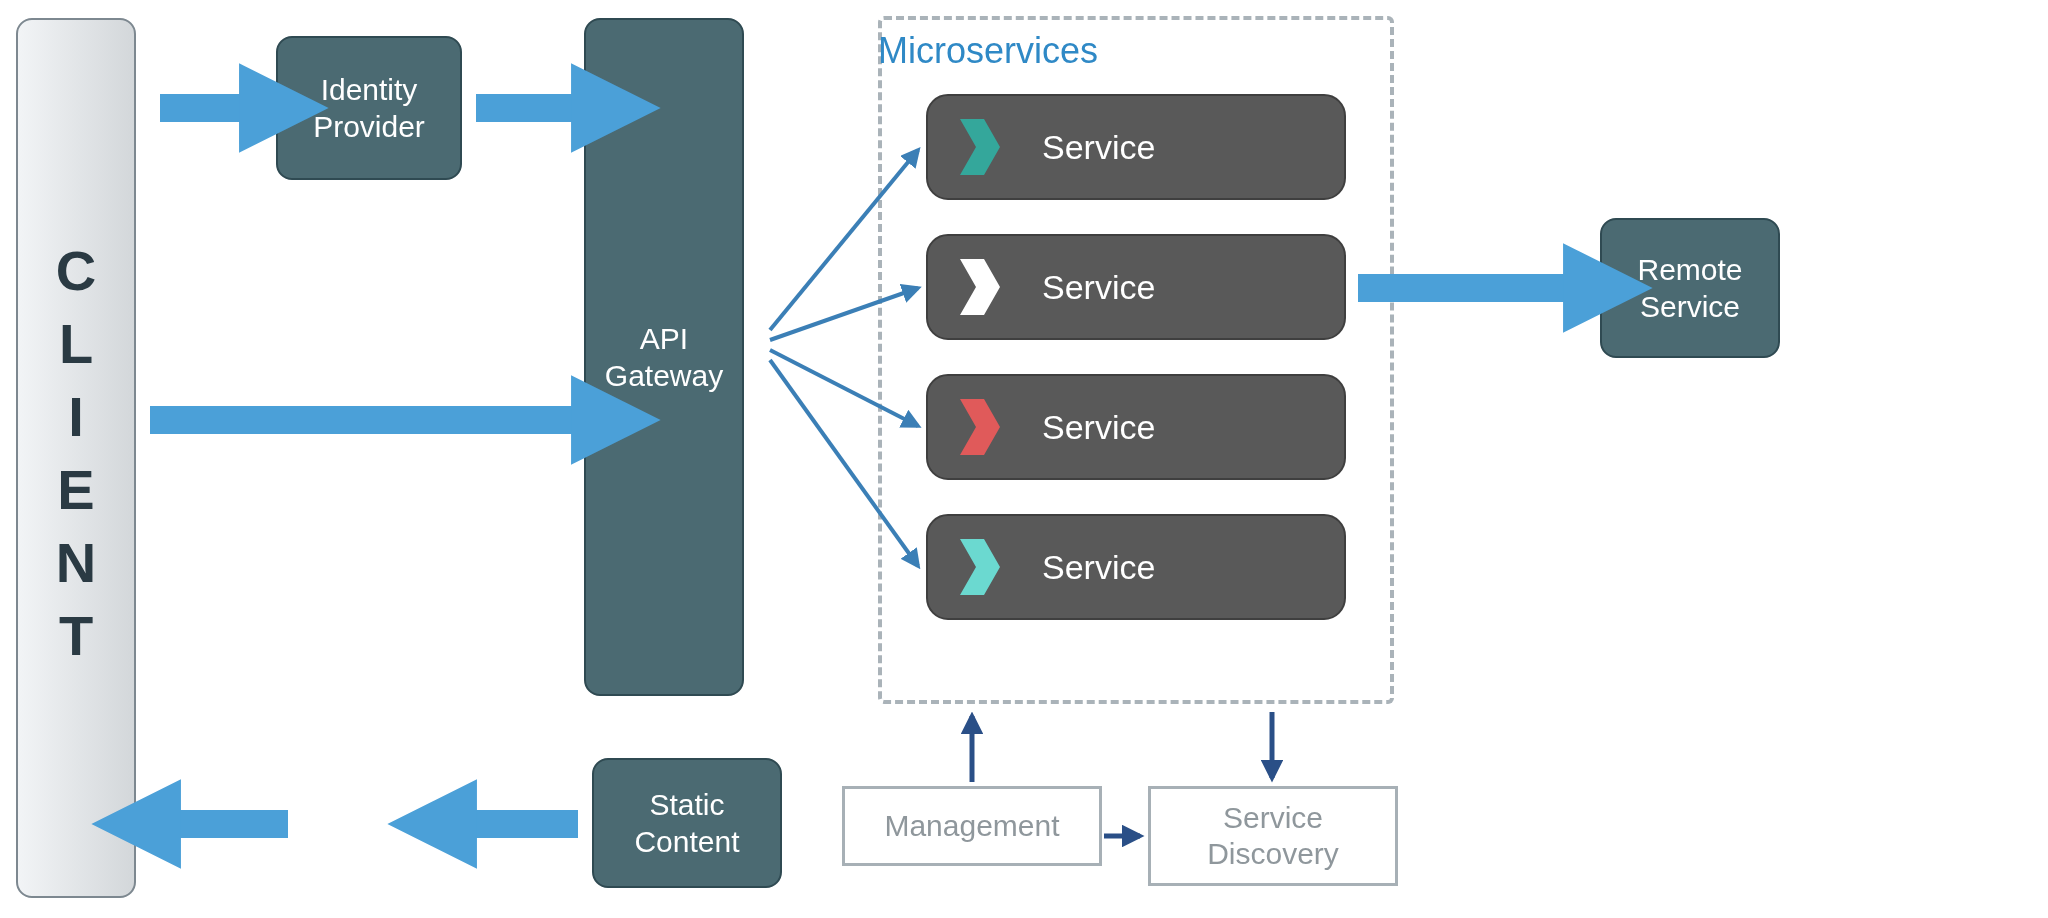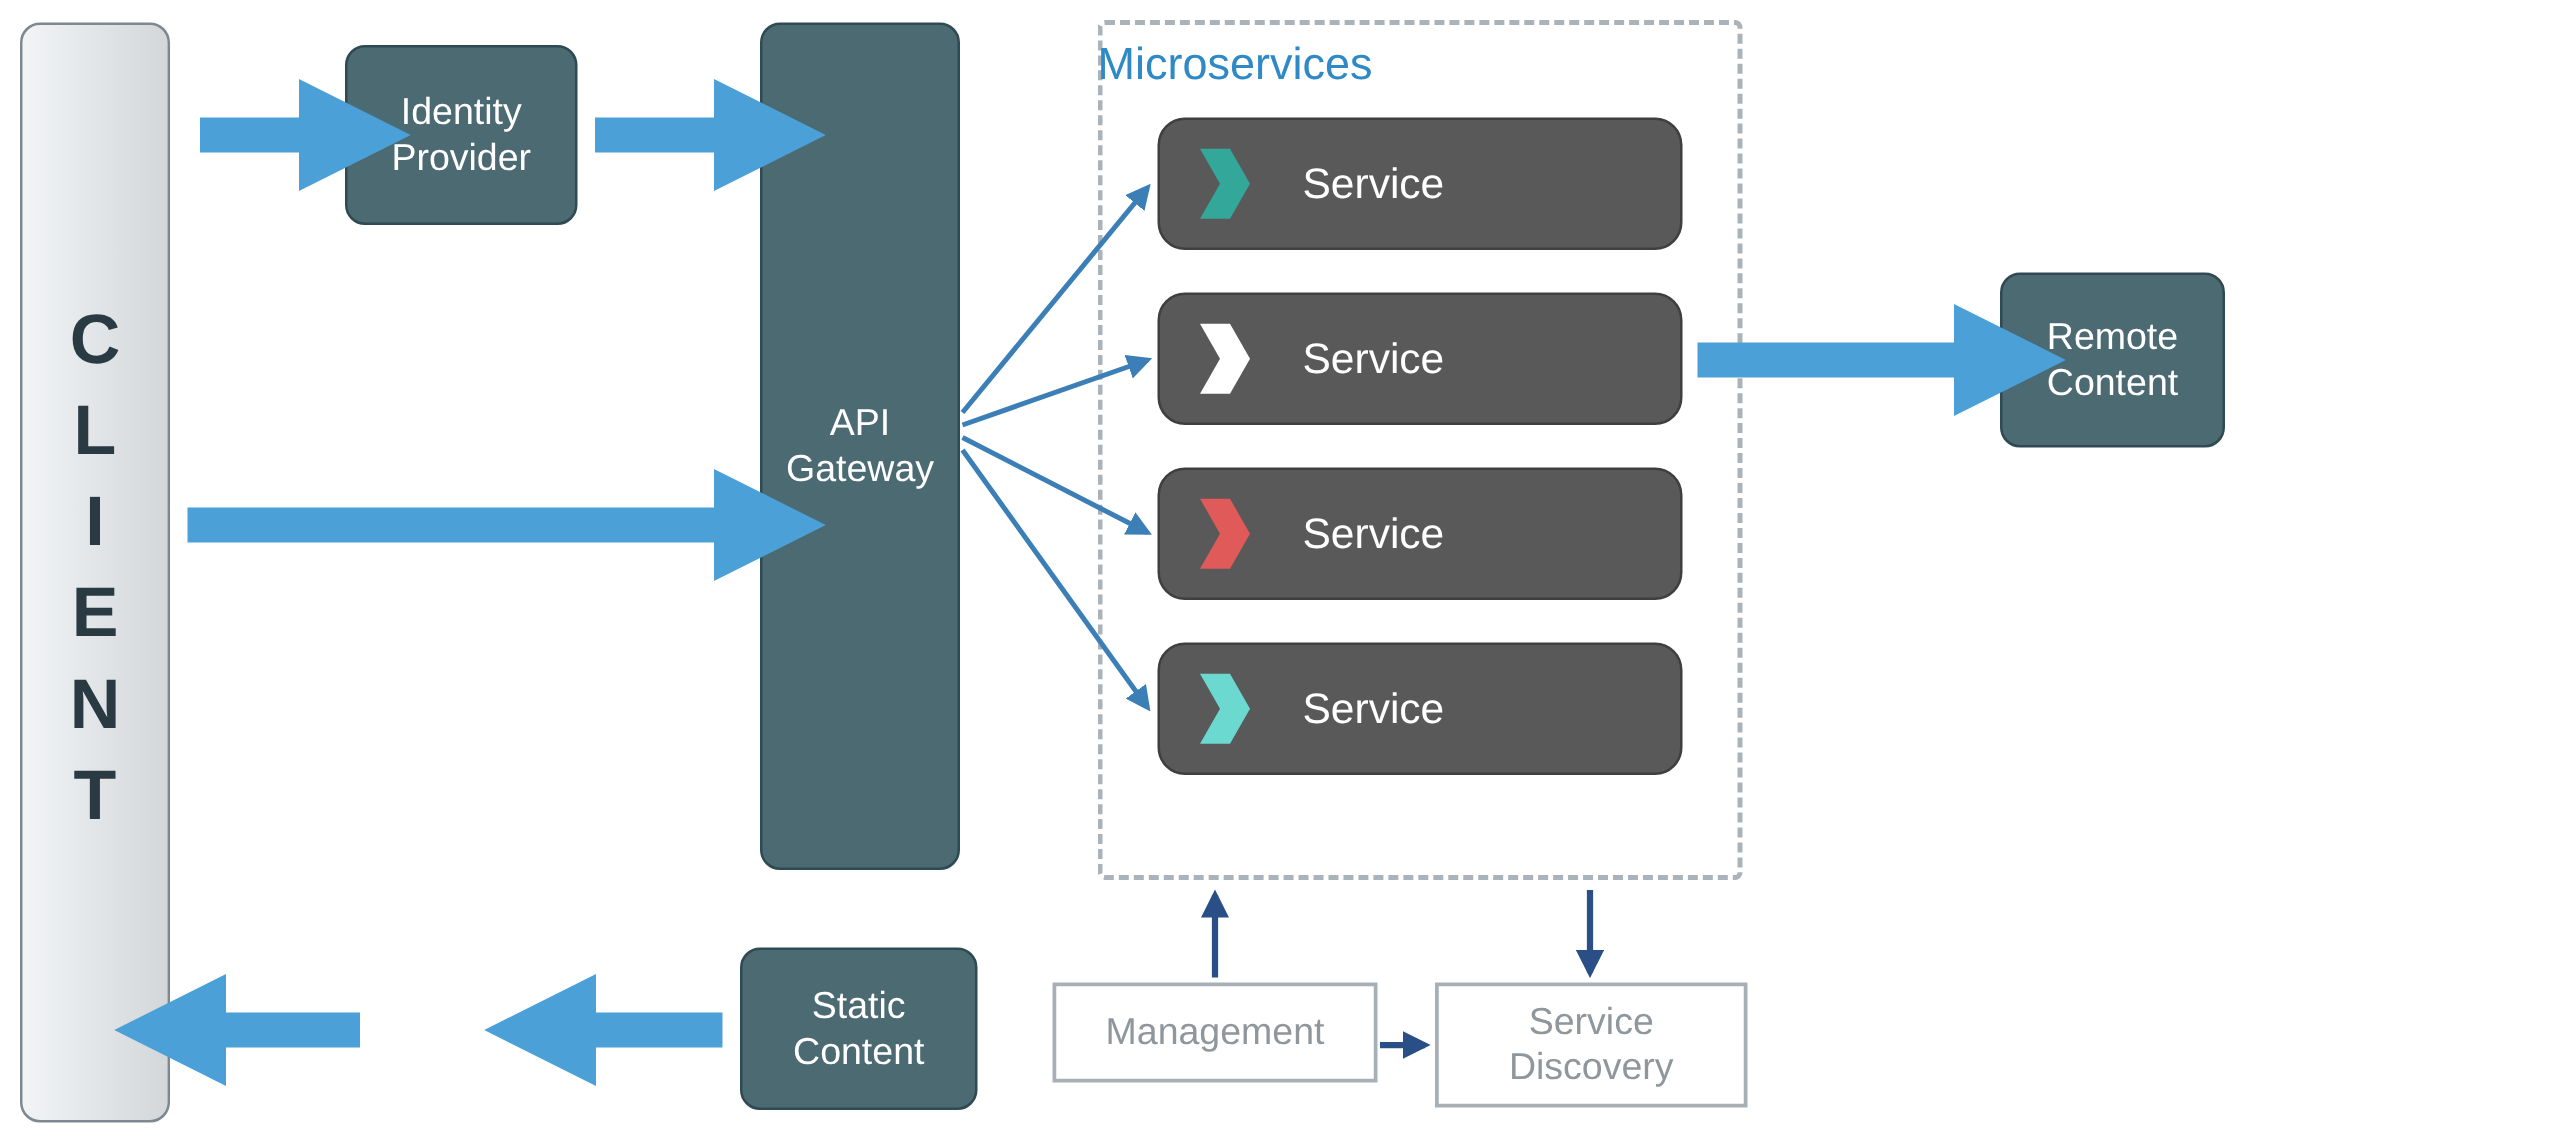--- a/index.html
+++ b/index.html
@@ -99,21 +99,21 @@
 
   <div class="box client-box" style="left:16px; top:18px; width:120px; height:880px;">
     <span>CLIENT</span>
   </div>
 
   <div class="box teal-box" style="left:276px; top:36px; width:186px; height:144px; white-space:pre-line;">
     <span>Identity
 Provider</span>
   </div>
 
-  <div class="box teal-box" style="left:608px; top:18px; width:160px; height:678px; white-space:pre-line;">
+  <div class="box teal-box" style="left:584px; top:18px; width:160px; height:678px; white-space:pre-line;">
     <span>API
 Gateway</span>
   </div>
 
 
   <div class="box teal-box" style="left:592px; top:758px; width:190px; height:130px; white-space:pre-line;">
     <span>Static
 Content</span>
   </div>
 
@@ -146,21 +146,21 @@
 
   <div class="box service-box" style="left:926px; top:514px; width:420px; height:106px;">
     <svg class="chevron-icon" viewBox="0 0 44 60">
       <path d="M2 2 L26 2 L42 30 L26 58 L2 58 L18 30 Z" fill="#6bd9d0"></path>
     </svg>
     <span>Service</span>
   </div>
 
   <div class="box teal-box" style="left:1600px; top:218px; width:180px; height:140px; white-space:pre-line;">
     <span>Remote
-Content</span>
+Service</span>
   </div>
 
   <div class="ghost-box" style="left:842px; top:786px; width:260px; height:80px;">
     <span>Management</span>
   </div>
 
   <div class="ghost-box" style="left:1148px; top:786px; width:250px; height:100px; white-space:pre-line;">
     <span>Service
 Discovery</span>
   </div>

